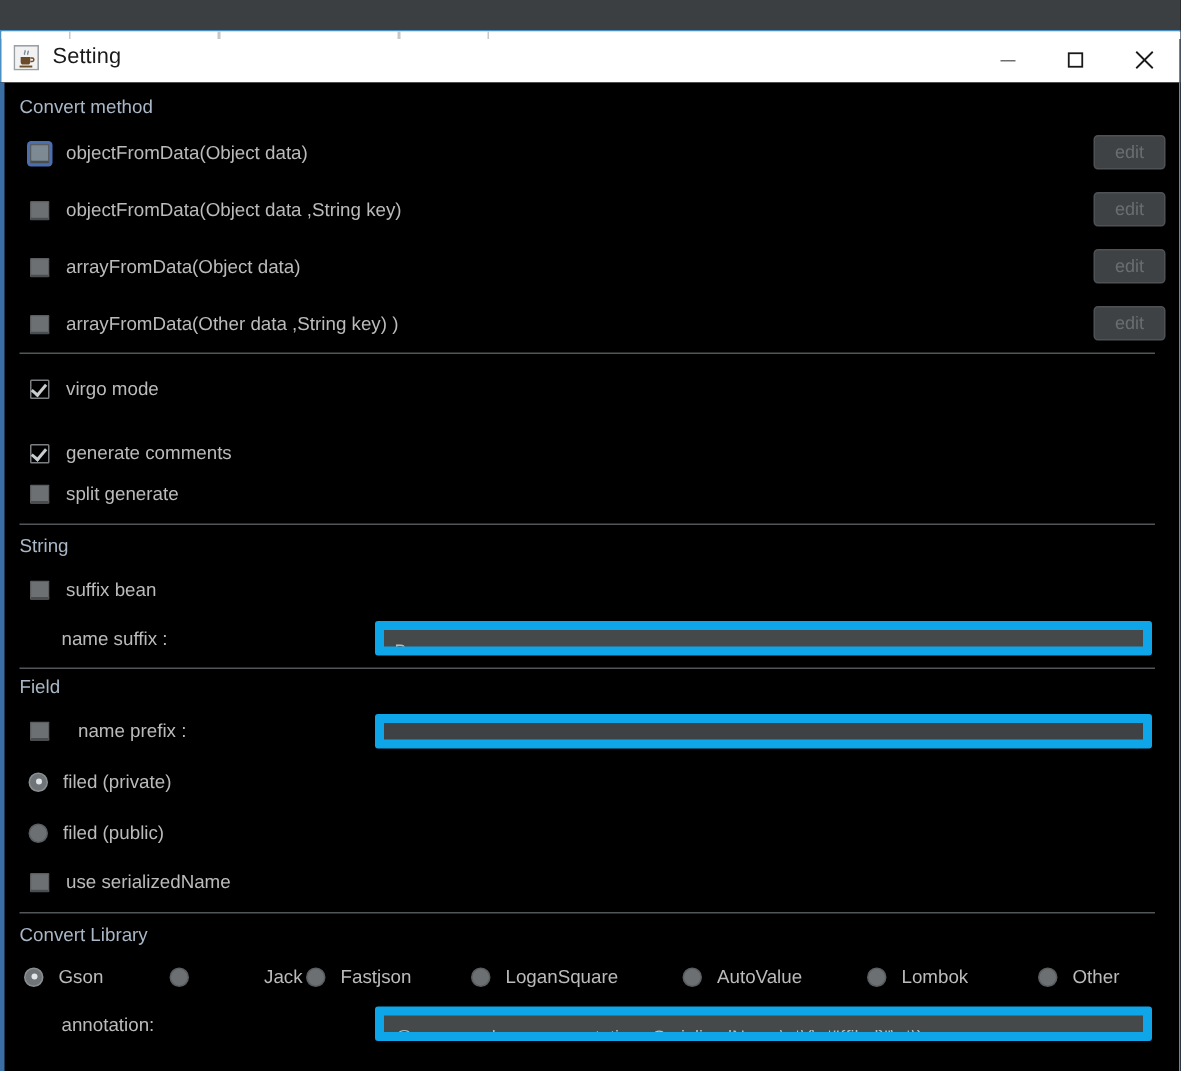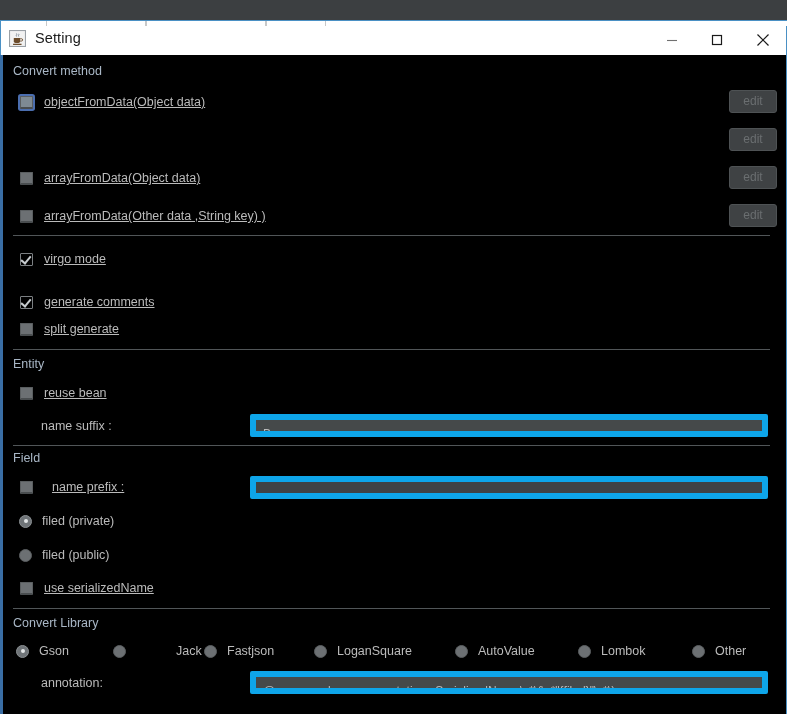--- a/index.html
+++ b/index.html
@@ -151,21 +151,20 @@
   }
   .cb.focused {
     box-shadow: 0 0 0 2px #4b6eaf;
     background: #7e8a93;
   }
   .cb-label {
     margin-left: 11px;
     font-size: 12.5px;
     color: #bbbbbb;
     font-family: "Liberation Sans", sans-serif;
-    text-decoration: underline;
   }
 
   
   .rb {
     width: 13px;
     height: 13px;
     box-sizing: border-box;
     border-radius: 50%;
     background: #6c7073;
     border: 1px solid #5a5e60;
@@ -278,20 +277,24 @@
   <div id="content">
 
     <div class="section-label" style="left:10px; top:9px;">Convert method</div>
 
     <div class="row" style="left:17px; top:40px;">
       <span class="cb focused"></span>
       <span class="cb-label">objectFromData(Object data)</span>
     </div>
     <div class="edit-btn" style="left:726px; top:35px;">edit</div>
 
+    <div class="row" style="left:17px; top:78px;">
+      <span class="cb"></span>
+      <span class="cb-label">objectFromData(Object data ,String key)</span>
+    </div>
     <div class="edit-btn" style="left:726px; top:73px;">edit</div>
 
     <div class="row" style="left:17px; top:116px;">
       <span class="cb"></span>
       <span class="cb-label">arrayFromData(Object data)</span>
     </div>
     <div class="edit-btn" style="left:726px; top:111px;">edit</div>
 
     <div class="row" style="left:17px; top:154px;">
       <span class="cb"></span>
@@ -311,25 +314,25 @@
       <span class="cb-label">generate comments</span>
     </div>
 
     <div class="row" style="left:17px; top:267px;">
       <span class="cb"></span>
       <span class="cb-label">split generate</span>
     </div>
 
     <div class="divider" style="top:294px;"></div>
 
-    <div class="section-label" style="left:10px; top:302px;">Entity</div>
+    <div class="section-label" style="left:10px; top:302px;">String</div>
 
     <div class="row" style="left:17px; top:331px;">
       <span class="cb"></span>
-      <span class="cb-label">reuse bean</span>
+      <span class="cb-label">suffix bean</span>
     </div>
 
     <div class="plain-label" style="left:38px; top:364px;">name suffix :</div>
     <div class="tfield" style="left:247px; top:359px; width:518px;" placeholder="">Bean</div>
 
     <div class="divider" style="top:390px;"></div>
 
     <div class="section-label" style="left:10px; top:396px;">Field</div>
 
     <div class="row" style="left:17px; top:425px;gap:8px;">

